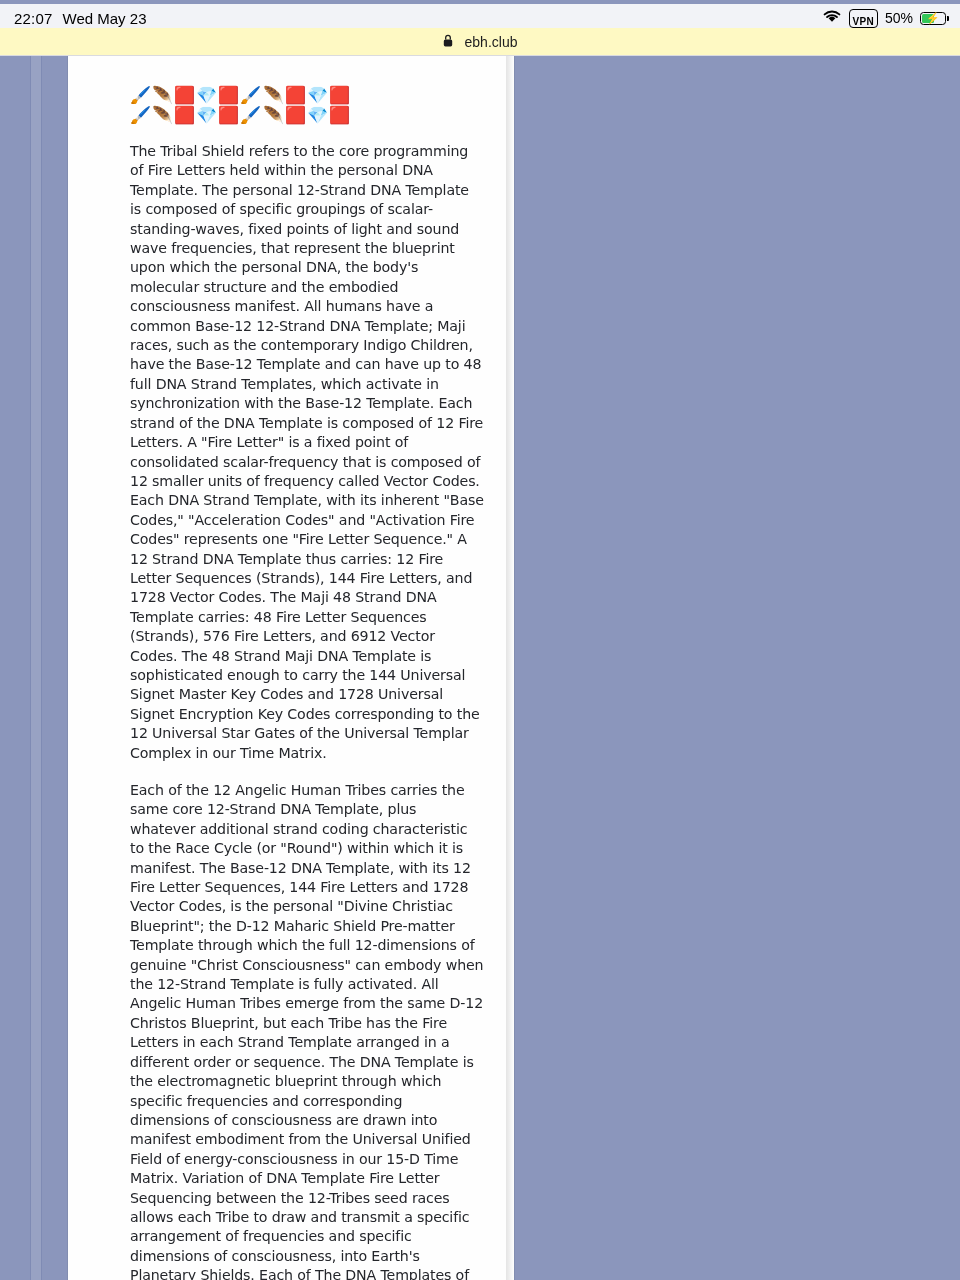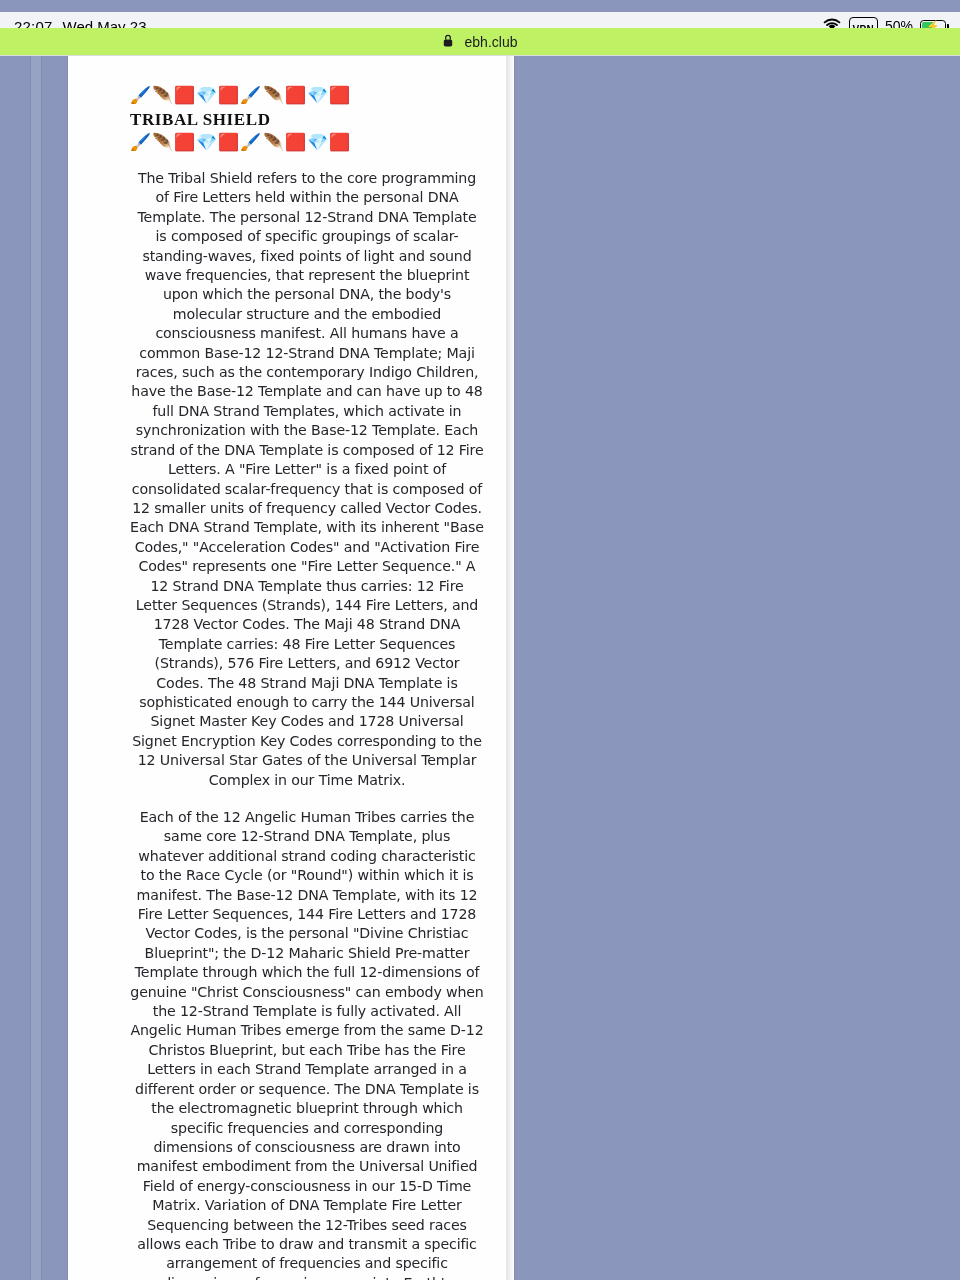--- a/index.html
+++ b/index.html
@@ -11,21 +11,21 @@
     width: 960px;
     height: 1280px;
     font-family: "Liberation Sans", sans-serif;
     overflow: hidden;
     position: relative;
   }
 
   
   .status-bar {
     position: absolute;
-    top: 12px; left: 0;
+    top: 4px; left: 0;
     width: 960px;
     height: 28px;
     background: #f2f3f7;
     display: flex;
     align-items: center;
     justify-content: space-between;
     padding: 0 14px;
     box-sizing: border-box;
     font-size: 15px;
     color: #000;
@@ -90,21 +90,21 @@
     color: #000;
     line-height: 1;
   }
 
   
   .url-bar {
     position: absolute;
     top: 28px; left: 0;
     width: 960px;
     height: 28px;
-    background: #bef264;
+    background: #fef9c3;
     display: flex;
     align-items: center;
     justify-content: center;
     gap: 12px;
     font-size: 14px;
     color: #1c1c1e;
     border-bottom: 1px solid #dadbe0;
     box-sizing: border-box;
   }
   .lock-icon { display: block; }
@@ -162,21 +162,21 @@
     margin: 4px 0 3px 0;
     color: #111;
   }
   .doc-body p {
     font-family: "DejaVu Sans", sans-serif;
     font-size: 14.2px;
     line-height: 19.4px;
     color: #24262b;
     margin: 0 0 18px 0;
     letter-spacing: -0.15px;
-    text-align: center;
+    text-align: left;
   }
   .doc-body p:first-child { margin-top: 16px; }
   .right-field {
     position: absolute;
     left: 514px; top: 0;
     width: 446px;
     height: 1224px;
     background: #8b96bc;
   }
   .scroll-shadow {
@@ -223,21 +223,20 @@
 </div>
 
 <div class="page-area">
   <div class="left-rail"></div>
   <div class="left-rail-inner"></div>
   <div class="right-field"></div>
 
   <div class="doc-sheet">
     <div class="doc-inner">
       <div class="emoji-rule">🖌️🪶🟥💎🟥🖌️🪶🟥💎🟥</div>
-      <div class="doc-heading">TRIBAL SHIELD</div>
       <div class="emoji-rule">🖌️🪶🟥💎🟥🖌️🪶🟥💎🟥</div>
 
       <div class="doc-body">
         <p>The Tribal Shield refers to the core programming of Fire Letters held within the personal DNA Template. The personal 12-Strand DNA Template is composed of specific groupings of scalar-standing-waves, fixed points of light and sound wave frequencies, that represent the blueprint upon which the personal DNA, the body's molecular structure and the embodied consciousness manifest. All humans have a common Base-12 12-Strand DNA Template; Maji races, such as the contemporary Indigo Children, have the Base-12 Template and can have up to 48 full DNA Strand Templates, which activate in synchronization with the Base-12 Template. Each strand of the DNA Template is composed of 12 Fire Letters. A "Fire Letter" is a fixed point of consolidated scalar-frequency that is composed of 12 smaller units of frequency called Vector Codes. Each DNA Strand Template, with its inherent "Base Codes," "Acceleration Codes" and "Activation Fire Codes" represents one "Fire Letter Sequence." A 12 Strand DNA Template thus carries: 12 Fire Letter Sequences (Strands), 144 Fire Letters, and 1728 Vector Codes. The Maji 48 Strand DNA Template carries: 48 Fire Letter Sequences (Strands), 576 Fire Letters, and 6912 Vector Codes. The 48 Strand Maji DNA Template is sophisticated enough to carry the 144 Universal Signet Master Key Codes and 1728 Universal Signet Encryption Key Codes corresponding to the 12 Universal Star Gates of the Universal Templar Complex in our Time Matrix.</p>
         <p>Each of the 12 Angelic Human Tribes carries the same core 12-Strand DNA Template, plus whatever additional strand coding characteristic to the Race Cycle (or "Round") within which it is manifest. The Base-12 DNA Template, with its 12 Fire Letter Sequences, 144 Fire Letters and 1728 Vector Codes, is the personal "Divine Christiac Blueprint"; the D-12 Maharic Shield Pre-matter Template through which the full 12-dimensions of genuine "Christ Consciousness" can embody when the 12-Strand Template is fully activated. All Angelic Human Tribes emerge from the same D-12 Christos Blueprint, but each Tribe has the Fire Letters in each Strand Template arranged in a different order or sequence. The DNA Template is the electromagnetic blueprint through which specific frequencies and corresponding dimensions of consciousness are drawn into manifest embodiment from the Universal Unified Field of energy-consciousness in our 15-D Time Matrix. Variation of DNA Template Fire Letter Sequencing between the 12-Tribes seed races allows each Tribe to draw and transmit a specific arrangement of frequencies and specific dimensions of consciousness, into Earth's Planetary Shields. Each of The DNA Templates of all contemporary humans originally emerged from one of the 12 Tribes, which were composed of various combinations of the five Palaidia Urtite-Cloister seed races.</p>
 
       </div>
     </div>
   </div>
 

